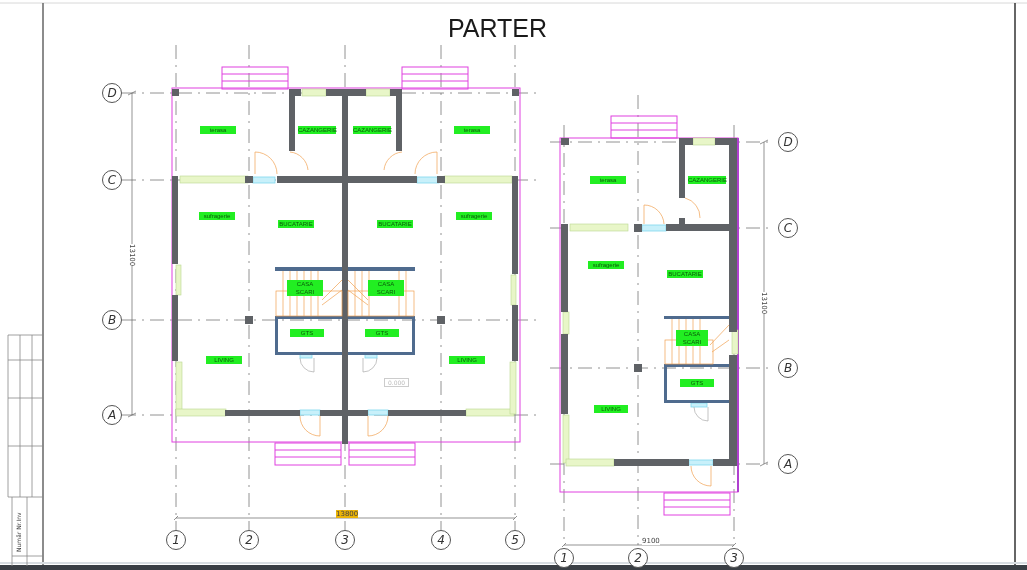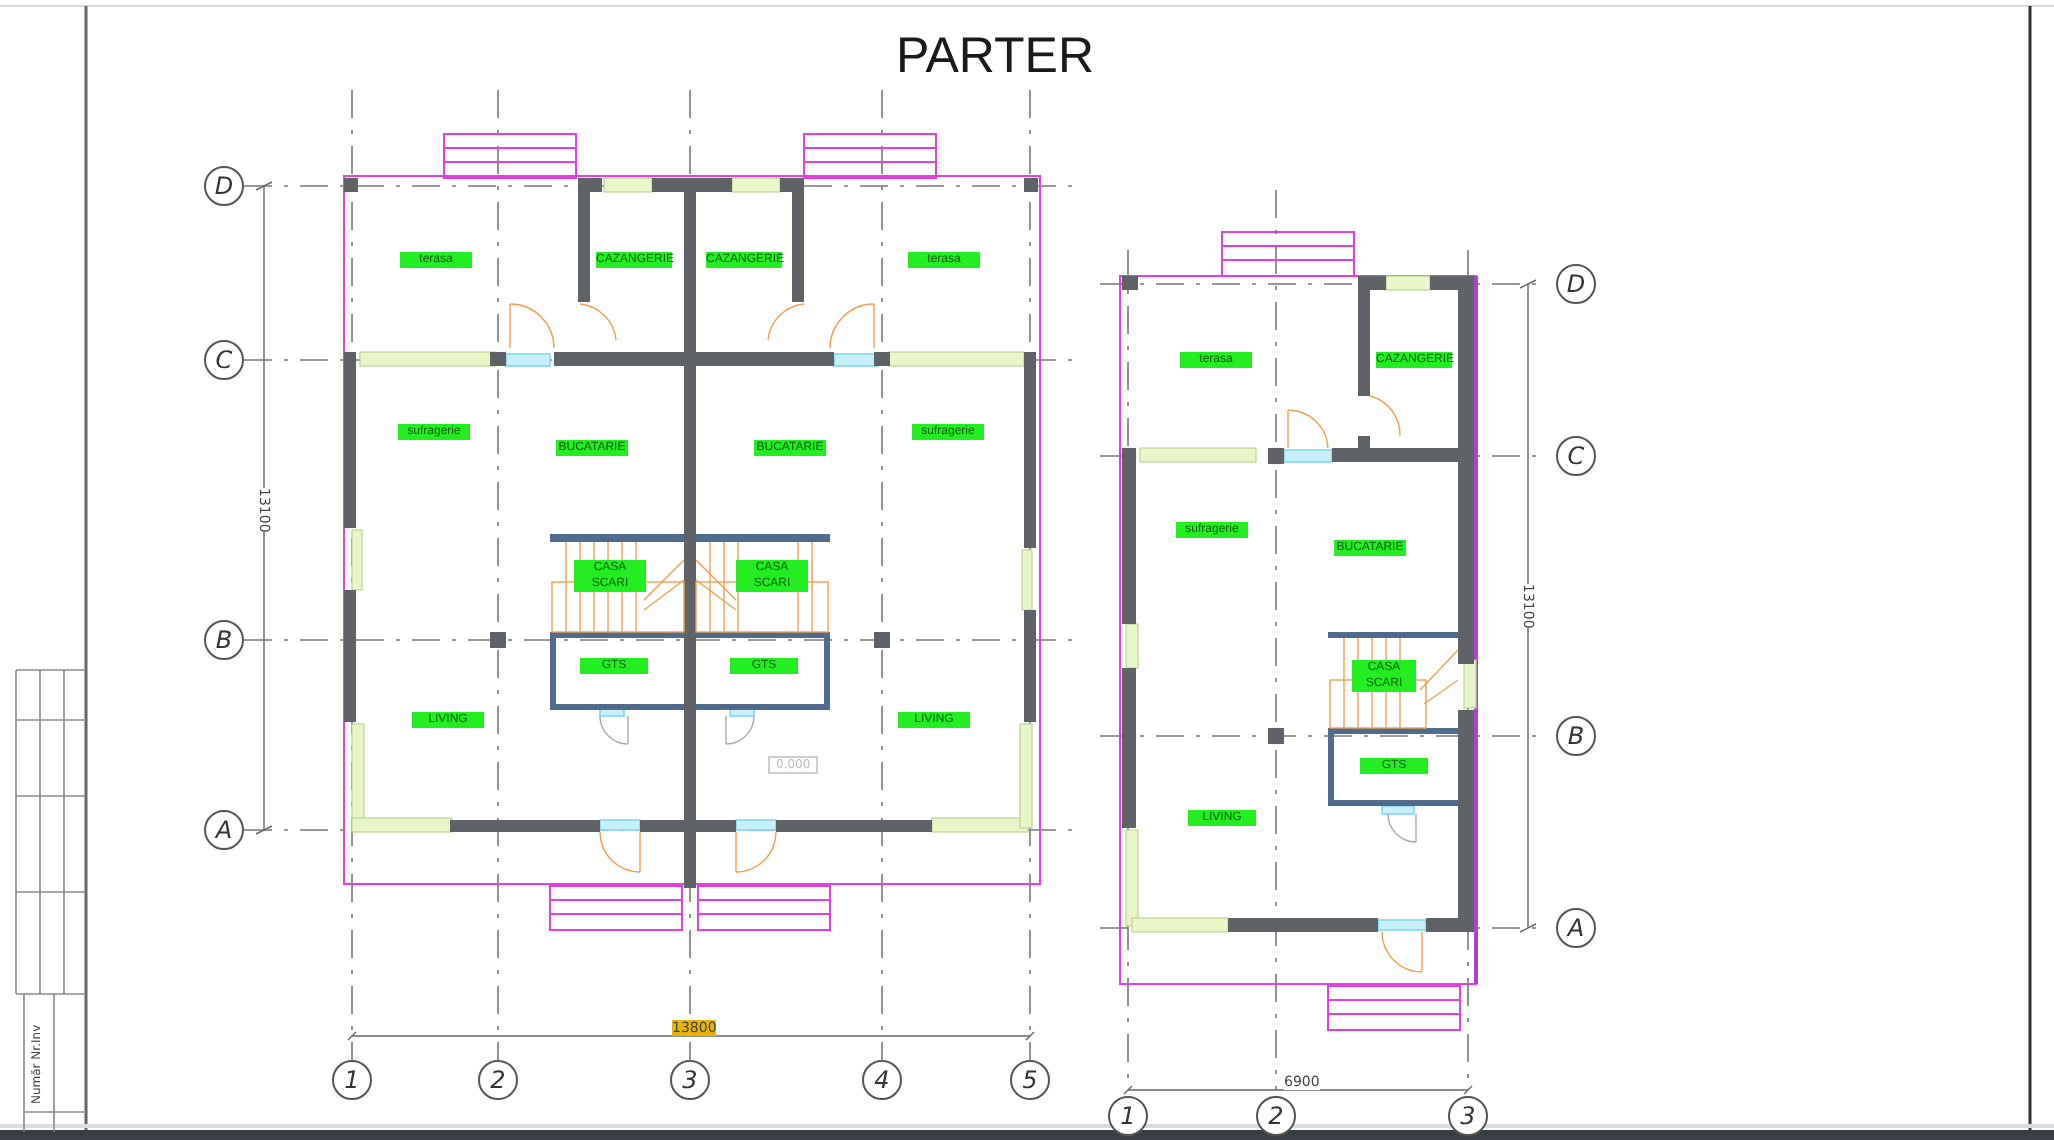--- a/index.html
+++ b/index.html
@@ -309,21 +309,21 @@
   <div class="room-label" style="left:449px; top:356px; width:36px;">LIVING</div>
 
   
   <div class="axis-bubble" style="left:778px; top:132px;">D</div>
   <div class="axis-bubble" style="left:778px; top:218px;">C</div>
   <div class="axis-bubble" style="left:778px; top:358px;">B</div>
   <div class="axis-bubble" style="left:778px; top:454px;">A</div>
   <div class="axis-bubble" style="left:554px; top:548px;">1</div>
   <div class="axis-bubble" style="left:628px; top:548px;">2</div>
   <div class="axis-bubble" style="left:724px; top:548px;">3</div>
-  <div class="dim-text" style="left:642px; top:537px; background:#fff;">6900</div>
+  <div class="dim-text" style="left:642px; top:537px; background:#fff;">9100</div>
   <div class="dim-text dim-vert" style="left:768px; top:292px; background:#fff;">13100</div>
 
   
   <div class="room-label" style="left:590px; top:176px; width:36px;">terasa</div>
   <div class="room-label" style="left:688px; top:176px; width:38px;">CAZANGERIE</div>
   <div class="room-label" style="left:588px; top:261px; width:36px;">sufragerie</div>
   <div class="room-label" style="left:667px; top:270px; width:36px;">BUCATARIE</div>
   <div class="room-label" style="left:676px; top:330px; width:32px; white-space:pre;">CASA
 SCARI</div>
   <div class="room-label" style="left:680px; top:379px; width:34px;">GTS</div>

